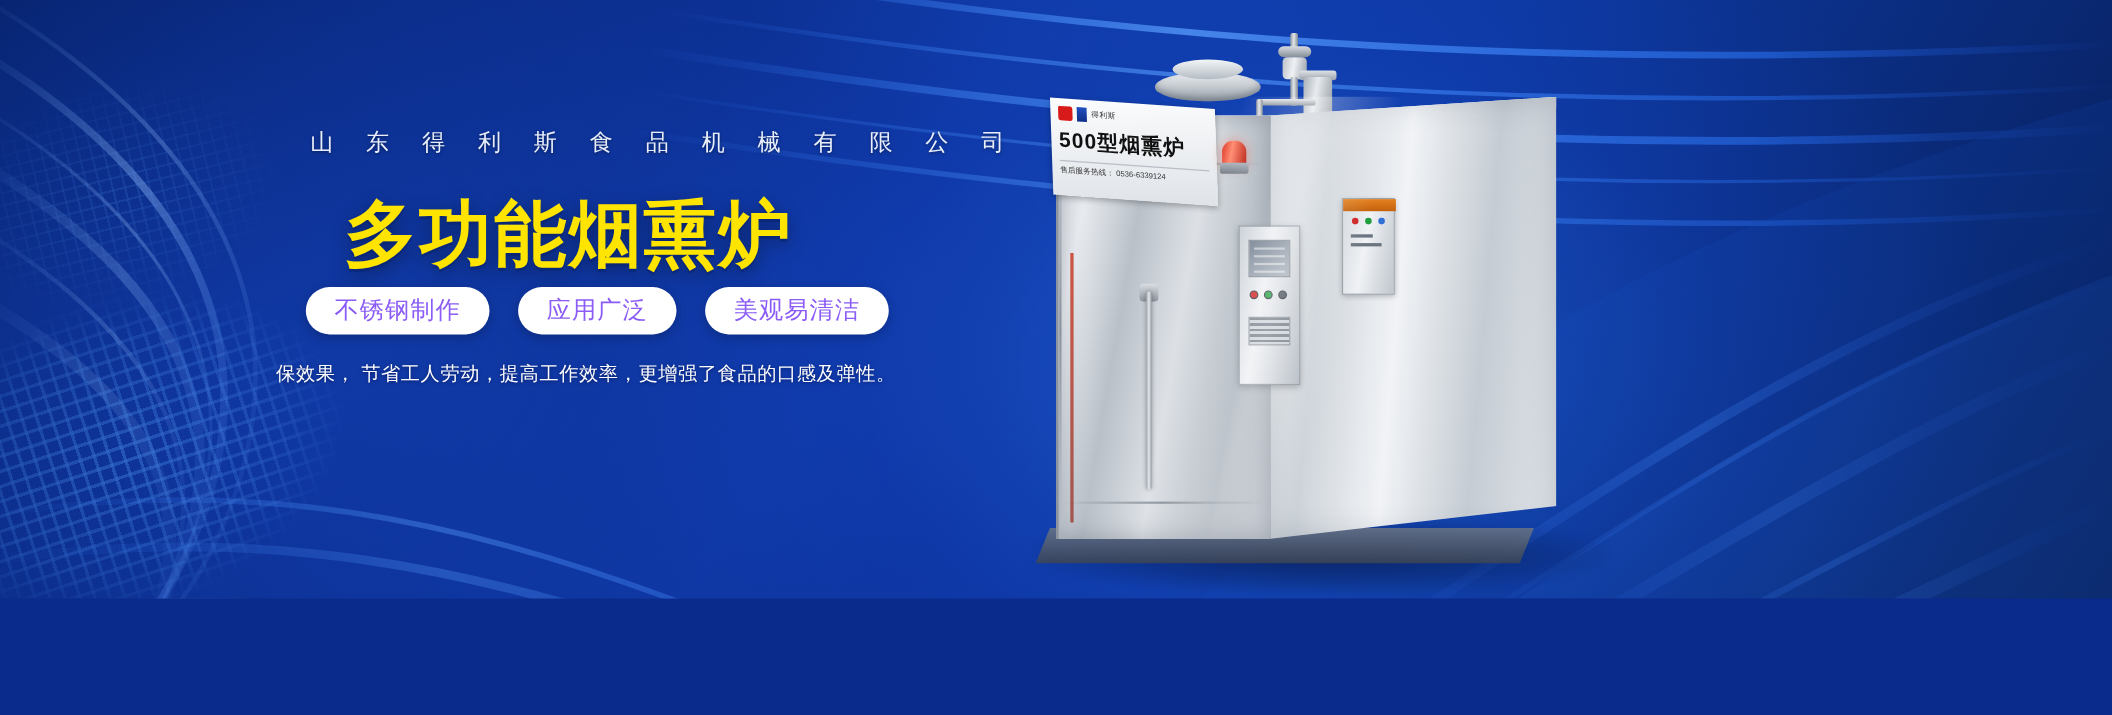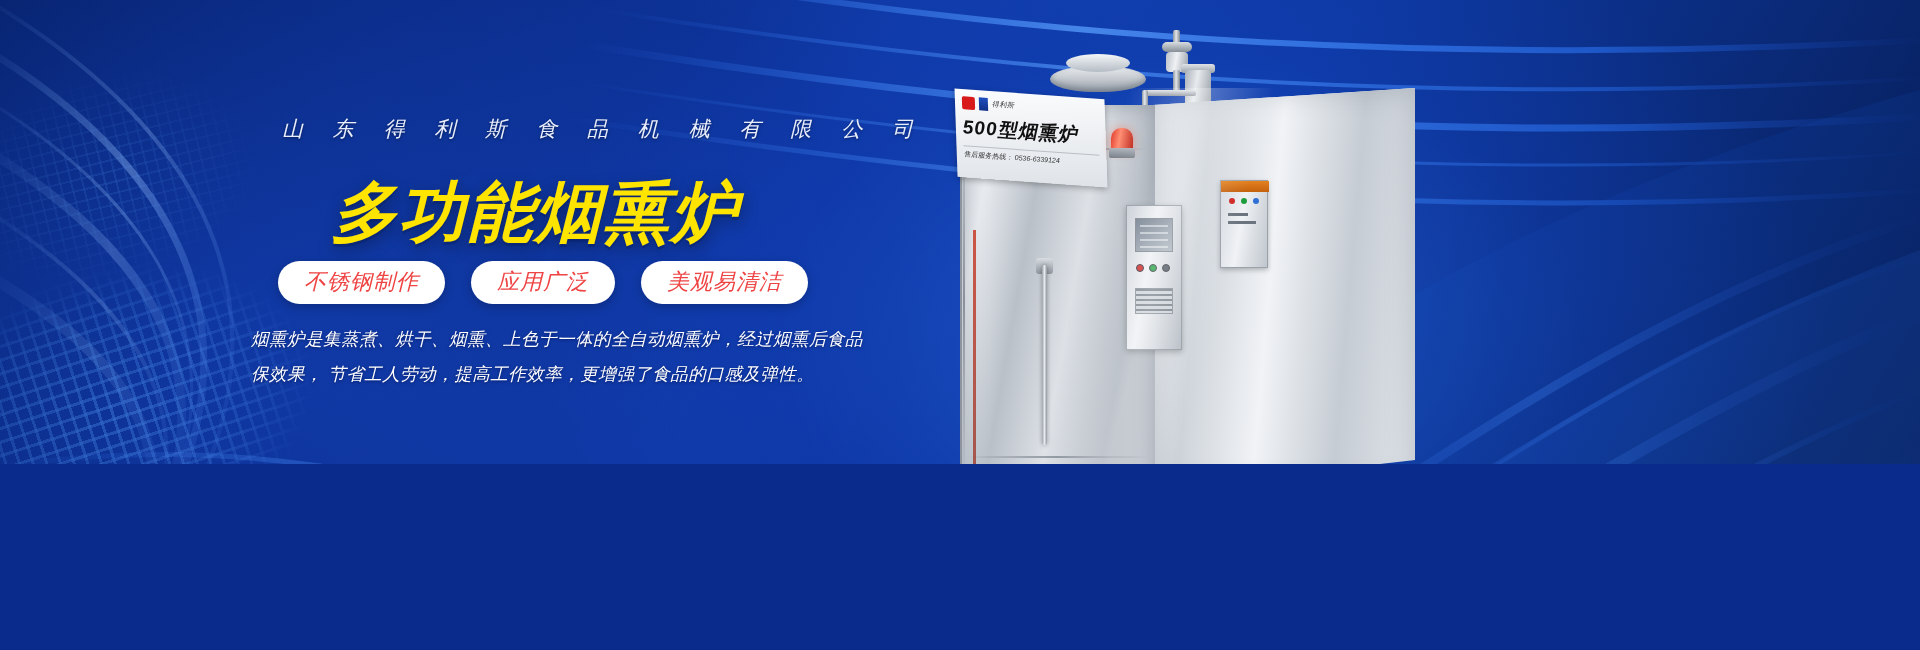--- a/index.html
+++ b/index.html
@@ -1,27 +1,26 @@
 <!DOCTYPE html>
 <html><head>
 <meta charset="utf-8">
 <style>
   * { margin:0; padding:0; box-sizing:border-box; }
   html,body { width:1920px; height:650px; overflow:hidden; background:#0a2a8c; }
   body { font-family:"Liberation Sans","DejaVu Sans",sans-serif; }
 
   .banner {
     position:relative;
-    width:1920px; height:464px;
+    width:1920px; height:544px;
     overflow:hidden;
     background:
       radial-gradient(ellipse 900px 620px at 1180px 330px, rgba(40,110,235,0.55) 0%, rgba(20,70,200,0.25) 45%, rgba(10,40,150,0) 72%),
       radial-gradient(ellipse 1200px 800px at 300px 330px, rgba(18,60,175,0.75) 0%, rgba(10,40,140,0.4) 50%, rgba(6,26,105,0) 80%),
       linear-gradient(120deg,#06215e 0%,#0b2f86 18%,#113fae 42%,#0d38a0 62%,#0a2a78 82%,#061b52 100%);
-    font-style: italic;
   }
 
   
   .lines { position:absolute; inset:0; pointer-events:none; }
   .lines svg { display:block; width:1920px; height:650px; }
 
   
   .mesh {
     position:absolute; left:-60px; top:250px;
     width:430px; height:300px;
@@ -52,31 +51,31 @@
 
   .company {
     position:absolute; left:282px; top:115px;
     font-size:21px; letter-spacing:12px;
     color:#e8eefb; font-weight:400;
     text-shadow:0 1px 3px rgba(0,0,0,.45);
     white-space:nowrap;
   }
 
   .title {
-    position:absolute; left:331px; top:168px;
+    position:absolute; left:313px; top:168px;
     font-size:66px; font-weight:700; letter-spacing:2px;
     color:#ffe400;
     text-shadow:0 3px 0 rgba(10,35,110,.55), 0 6px 16px rgba(0,0,0,.35);
     white-space:nowrap;
   }
 
   .pills { position:absolute; left:278px; top:261px; display:flex; gap:26px; }
   .pill {
     background:#ffffff;
-    color:#ef4444;
+    color:#8b5cf6;
     font-size:22px;
     font-weight:500;
     letter-spacing:1px;
     border-radius:22px;
     padding:9px 26px 10px;
     line-height:1.1;
     box-shadow:0 3px 10px rgba(0,0,0,.22);
     white-space:nowrap;
   }
 
@@ -339,21 +338,20 @@
 
     <h1 class="title">多功能烟熏炉</h1>
 
     <div class="pills">
       <span class="pill">不锈钢制作</span>
       <span class="pill">应用广泛</span>
       <span class="pill">美观易清洁</span>
     </div>
 
     <div class="desc">
-      <div>烟熏炉是集蒸煮、烘干、烟熏、上色于一体的全自动烟熏炉，经过烟熏后食品</div>
       <div>保效果， 节省工人劳动，提高工作效率，更增强了食品的口感及弹性。</div>
     </div>
   </div>
 
   <div class="machine">
 
     <div class="floor-shadow"></div>
     <div class="base-plate"></div>
 
     <div class="pipe-v" style="left:243px;top:0px;width:7px;height:16px;"></div>

